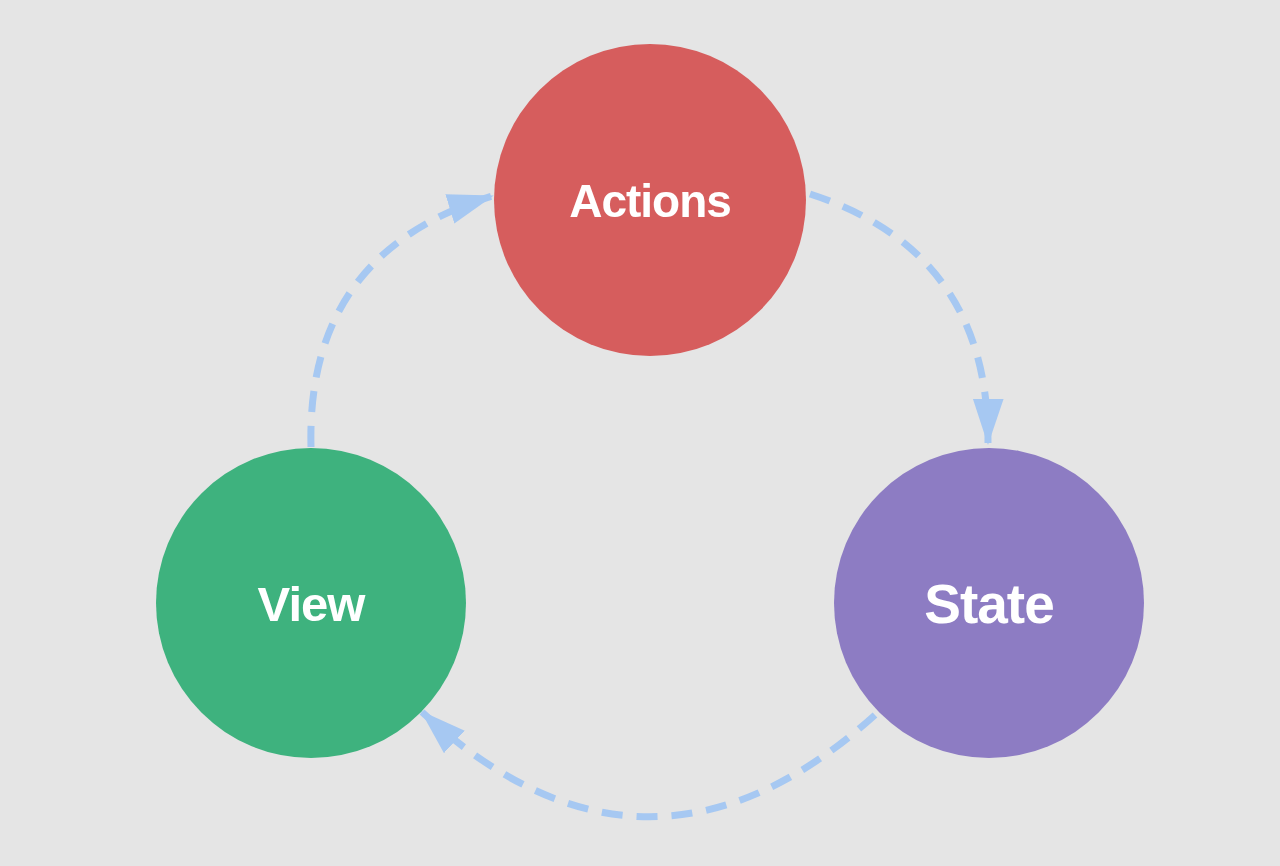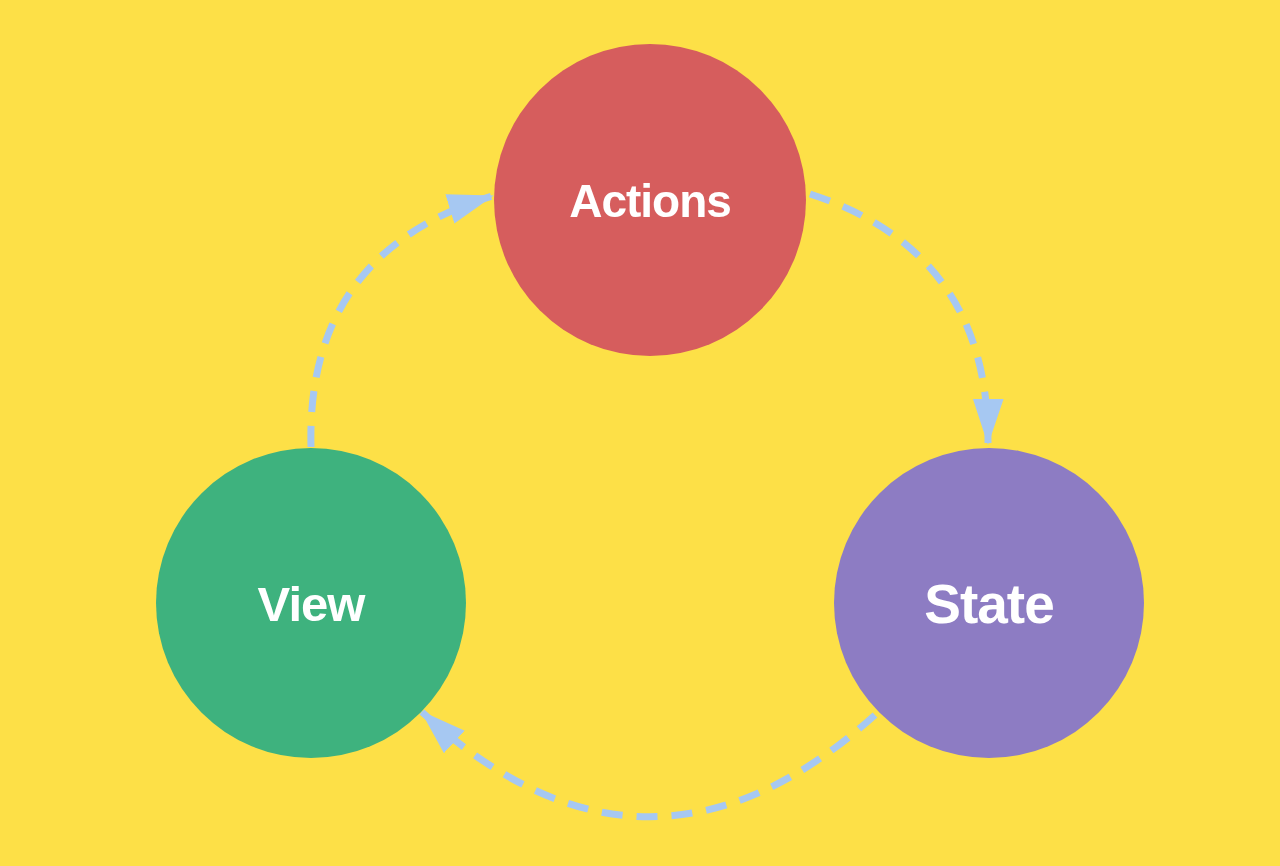--- a/index.html
+++ b/index.html
@@ -8,21 +8,21 @@
     width: 1280px;
     height: 866px;
     background: #ffffff;
     overflow: hidden;
     font-family: "Liberation Sans", sans-serif;
   }
   .stage {
     position: relative;
     width: 1280px;
     height: 866px;
-    background: #fde047;
+    background: #e5e5e5;
   }
   svg { display: block; }
   .edge {
     fill: none;
     stroke-width: 7;
     stroke-dasharray: 21 14;
     stroke-linecap: butt;
   }
   .node-label {
     font-family: "Liberation Sans", sans-serif;

